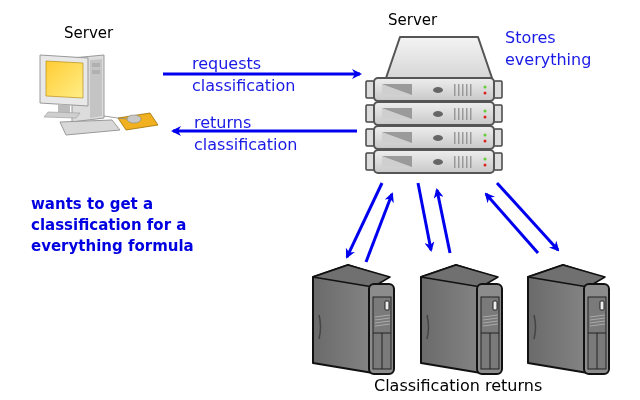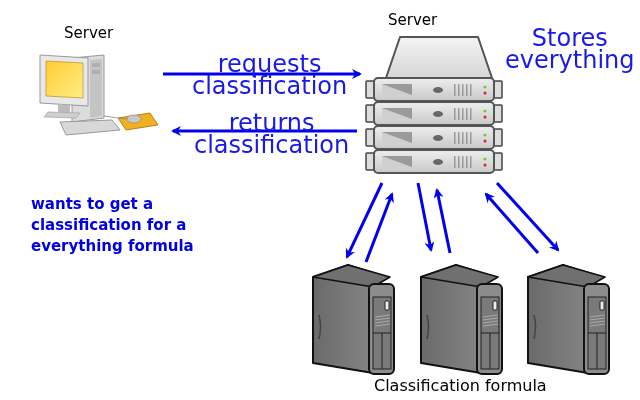--- a/index.html
+++ b/index.html
@@ -1,20 +1,20 @@
 <!DOCTYPE html>
 <html><head>
 <meta charset="utf-8">
 <style>
   html, body { margin:0; padding:0; background:#ffffff; }
   body { width:640px; height:400px; position:relative; overflow:hidden;
          font-family:"DejaVu Sans", sans-serif; }
   .lbl { position:absolute; white-space:nowrap; }
   .black { color:#000000; font-size:15px; }
-  .blue-big { color:#1a1ae6; font-size:24px; line-height:22px;text-align:center; }
+  .blue-big { color:#1a1ae6; font-size:16px; line-height:22px; }
   .blue-small { color:#0000e0; font-size:15px; line-height:21px; font-weight:bold; }
   svg { position:absolute; left:0; top:0; }
 </style>
 </head>
 <body>
 
 <svg width="640" height="400" viewBox="0 0 640 400">
   <defs>
     <marker id="ah" markerWidth="10" markerHeight="10" refX="8" refY="5" orient="auto" markerUnits="userSpaceOnUse">
       <path d="M0,0 L10,5 L0,10 L3,5 Z" fill="#0000ee"></path>
@@ -198,13 +198,13 @@
   <div>classification</div>
 </div>
 
 <div class="lbl black" style="left:388px;top:11px;">Server</div>
 
 <div class="lbl blue-big" style="left:505px;top:27px;">
   <div>Stores</div>
   <div>everything</div>
 </div>
 
-<div class="lbl black" style="left:374px;top:376px;font-size:16px;">Classification formula</div>
+<div class="lbl black" style="left:374px;top:376px;font-size:16px;">Classification returns</div>
 
 </body></html>

